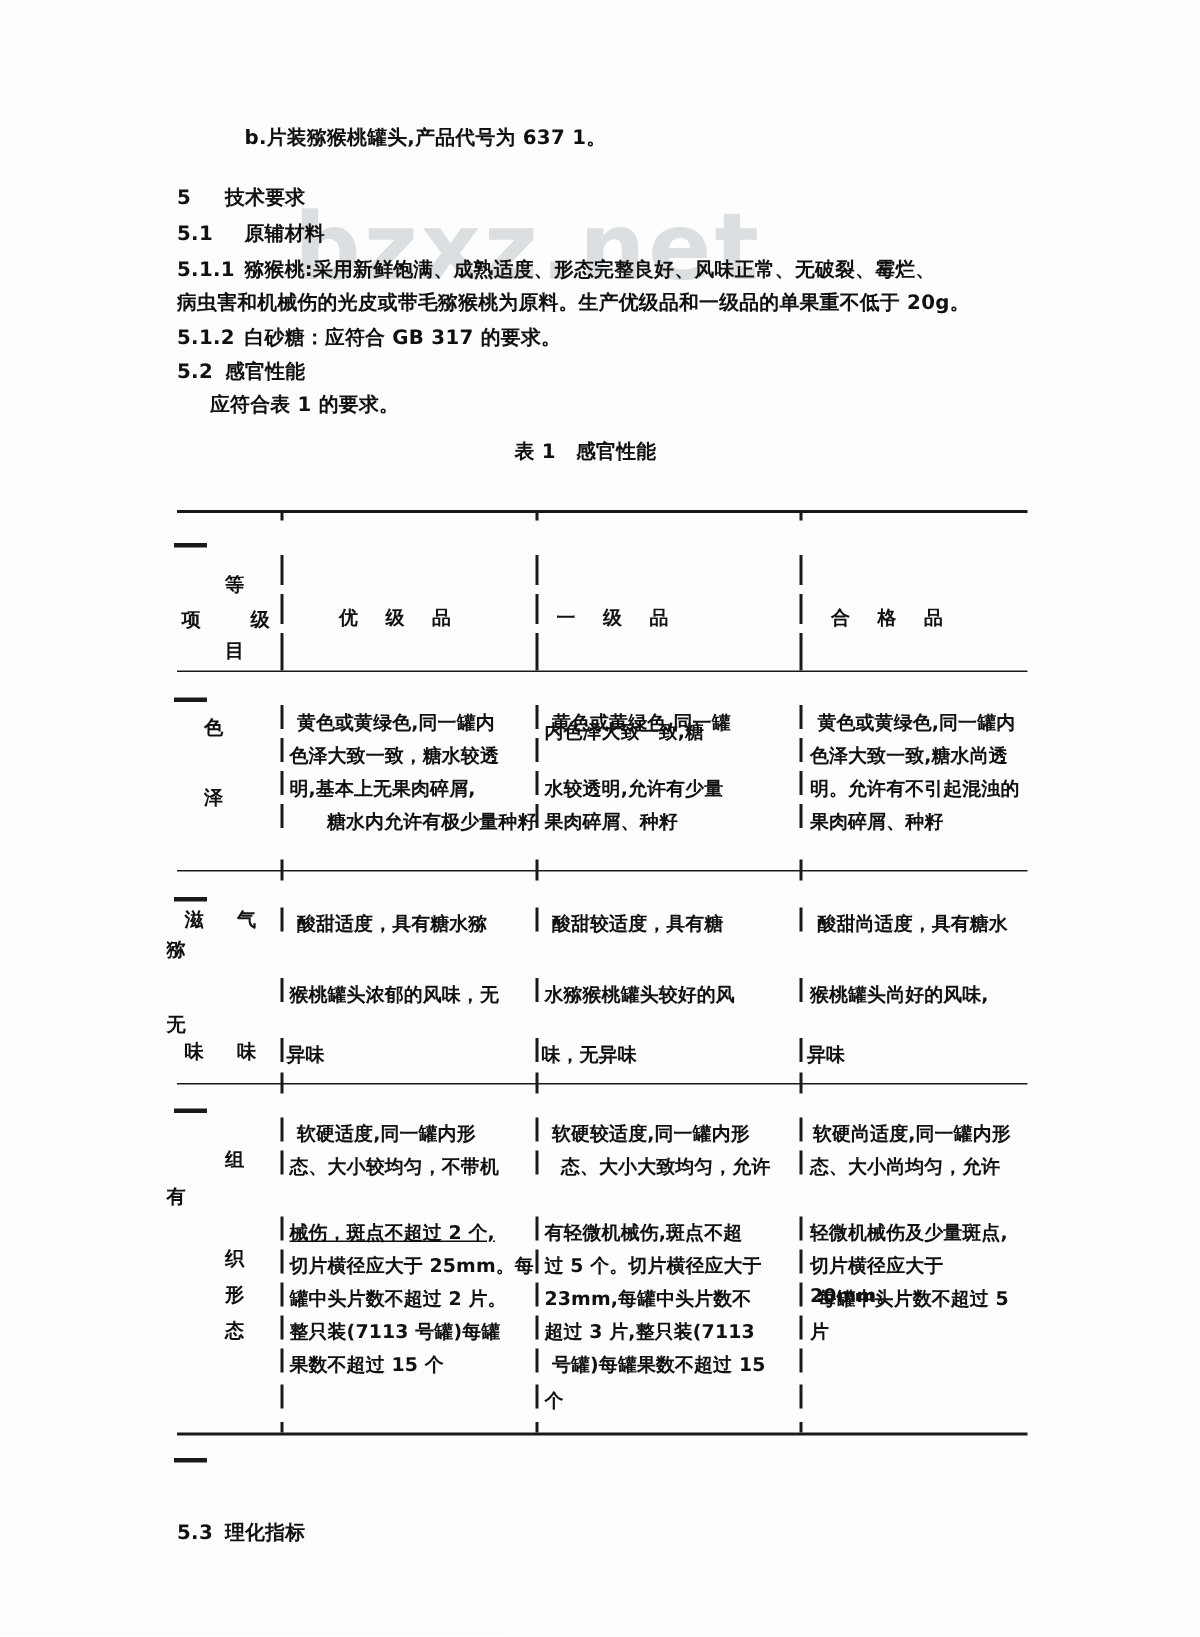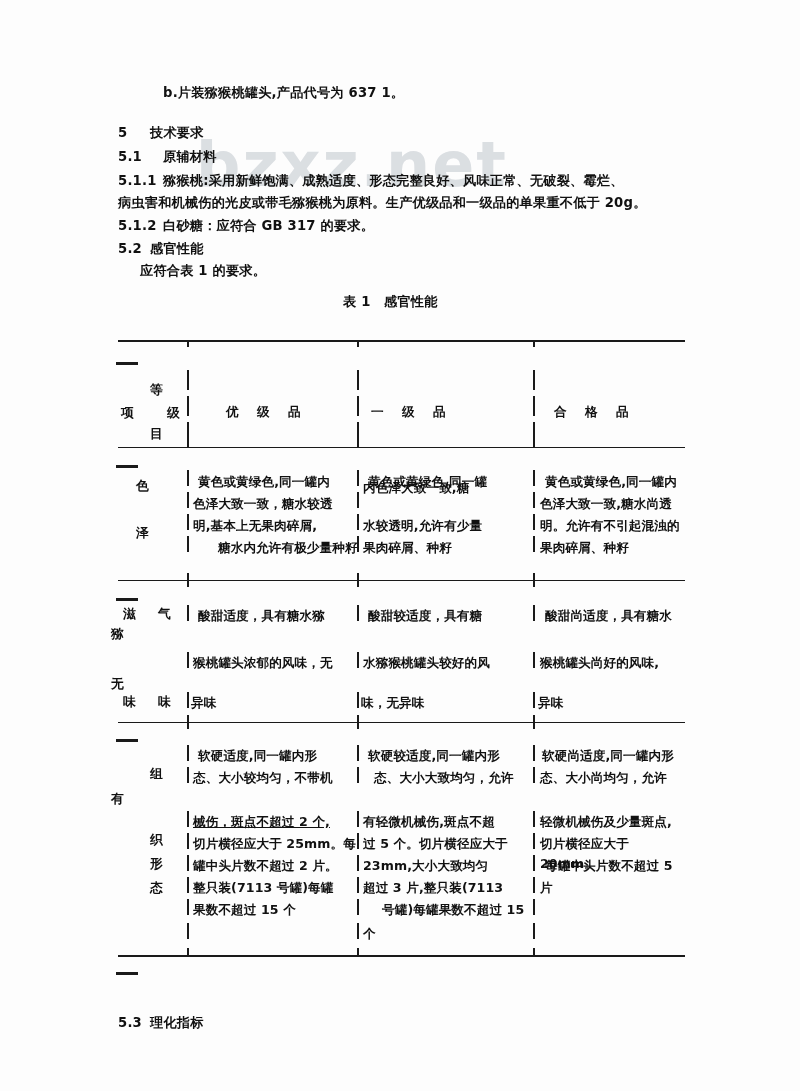--- a/index.html
+++ b/index.html
@@ -302,23 +302,23 @@
       <div class="cell" style="left:75px;  top:472px;text-decoration:underline;">械伤，斑点不超过 2 个,</div>
       <div class="cell" style="left:75px;  top:494px;">切片横径应大于 25mm。每</div>
       <div class="cell" style="left:75px;  top:516px;">罐中头片数不超过 2 片。</div>
       <div class="cell" style="left:75px;  top:538px;">整只装(7113 号罐)每罐</div>
       <div class="cell" style="left:75px;  top:560px;">果数不超过 15 个</div>
 
       <div class="cell" style="left:250px; top:406px;">软硬较适度,同一罐内形</div>
       <div class="cell" style="left:256px; top:428px;">态、大小大致均匀，允许</div>
       <div class="cell" style="left:245px; top:472px;">有轻微机械伤,斑点不超</div>
       <div class="cell" style="left:245px; top:494px;">过 5 个。切片横径应大于</div>
-      <div class="cell" style="left:245px; top:516px;">23mm,大小大致均匀</div>
+      <div class="cell" style="left:245px; top:516px;">23mm,每罐中头片数不</div>
       <div class="cell" style="left:245px; top:538px;">超过 3 片,整只装(7113</div>
-      <div class="cell" style="left:264px; top:560px;text-align:center;">号罐)每罐果数不超过 15</div>
+      <div class="cell" style="left:250px; top:560px;text-align:center;">号罐)每罐果数不超过 15</div>
       <div class="cell" style="left:245px; top:584px;">个</div>
 
       <div class="cell" style="left:424px; top:406px;">软硬尚适度,同一罐内形</div>
       <div class="cell" style="left:422px; top:428px;">态、大小尚均匀，允许</div>
       <div class="cell" style="left:422px; top:472px;">轻微机械伤及少量斑点,</div>
       <div class="cell" style="left:422px; top:494px;">切片横径应大于 20mm。</div>
       <div class="cell" style="left:427px; top:516px;">每罐中头片数不超过 5</div>
       <div class="cell" style="left:422px; top:538px;">片</div>
 
     </div>

